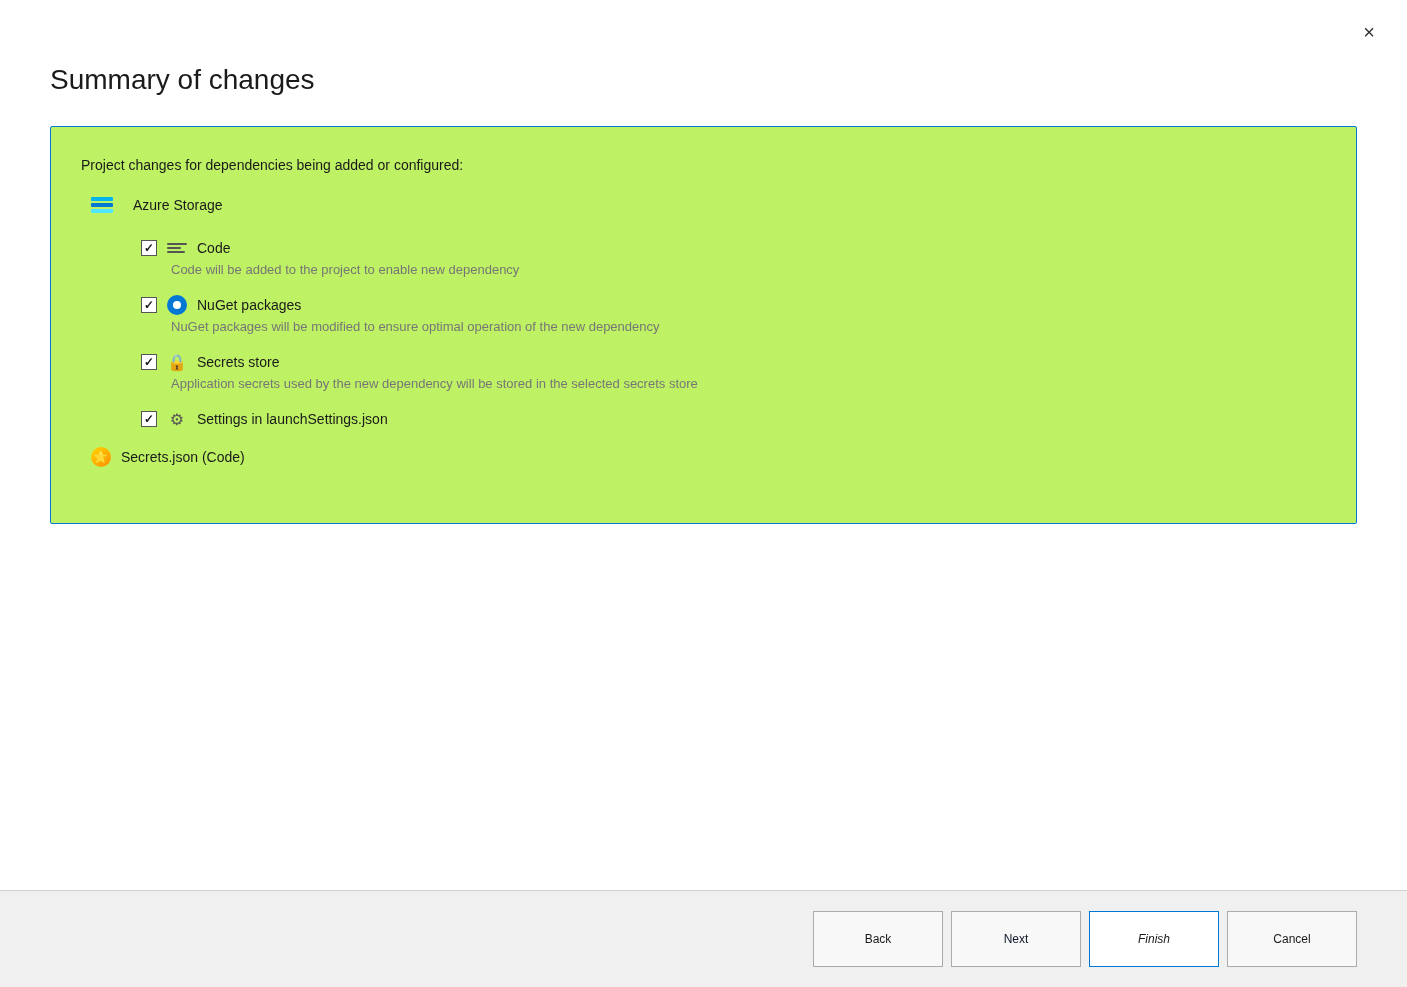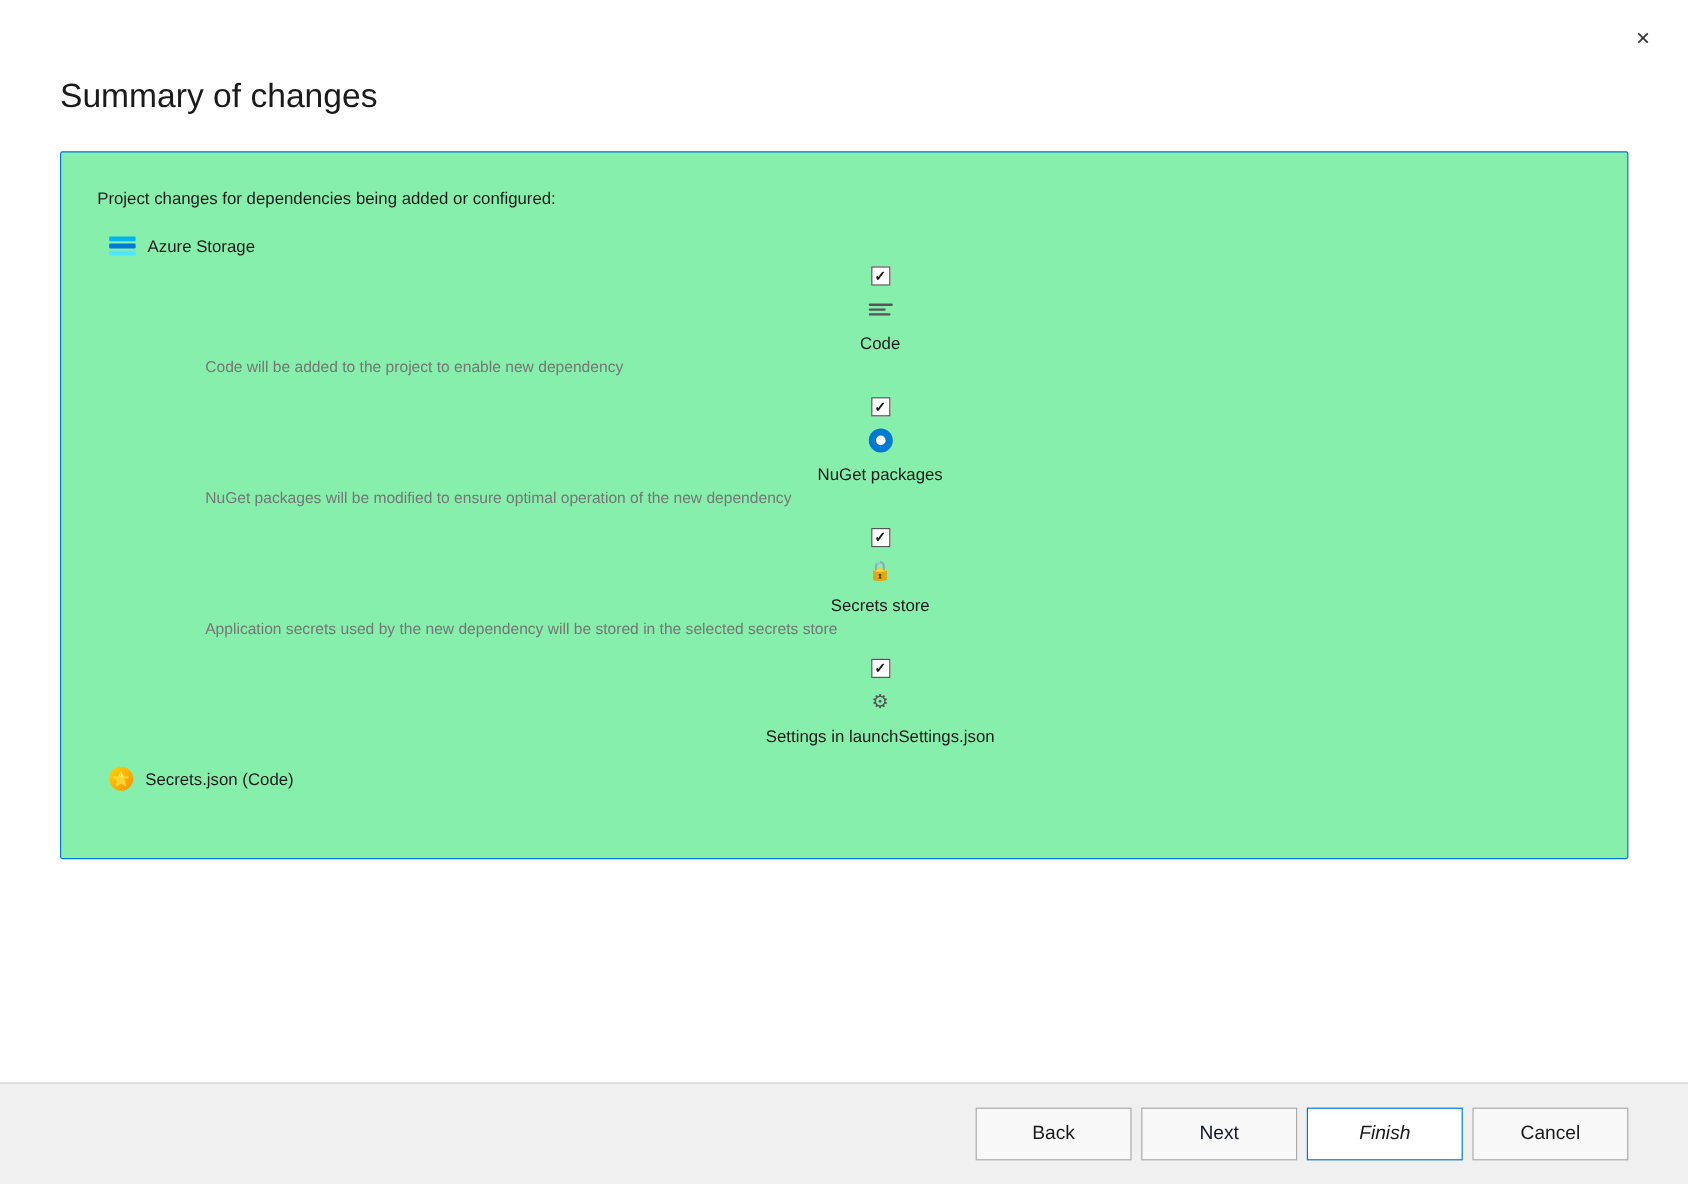--- a/index.html
+++ b/index.html
@@ -41,35 +41,35 @@
     }
     .dialog-content {
       flex: 1;
       padding: 10px 50px 20px 50px;
       overflow-y: auto;
     }
     .summary-box {
       border: 1.5px solid #0078d4;
       border-radius: 2px;
       padding: 30px 30px 40px 30px;
-      background: #86efac;
+      background: #bef264;
     }
     .summary-description {
       font-size: 14px;
       color: #1a1a1a;
       margin-bottom: 24px;
     }
     .dependency-group {
       margin-bottom: 16px;
     }
     .dependency-header {
       display: flex;
       align-items: center;
-      gap: 10px;
-      margin-bottom: 9px;
+      gap: 20px;
+      margin-bottom: 25px;
       padding-left: 10px;
     }
     .azure-storage-icon {
       width: 22px;
       height: 16px;
       display: inline-flex;
       flex-direction: column;
       gap: 2px;
       flex-shrink: 0;
     }
@@ -89,21 +89,20 @@
       margin-left: 60px;
     }
     .change-item {
       margin-bottom: 18px;
     }
     .change-item-header {
       display: flex;
       align-items: center;
       gap: 10px;
       margin-bottom: 4px;
-      flex-direction: column;
     }
     .checkbox {
       width: 16px;
       height: 16px;
       border: 1.5px solid #555;
       display: inline-flex;
       align-items: center;
       justify-content: center;
       flex-shrink: 0;
       cursor: pointer;
@@ -184,23 +183,23 @@
     .dialog-footer {
       background: #f0f0f0;
       padding: 20px 50px;
       display: flex;
       justify-content: flex-end;
       gap: 8px;
       border-top: 1px solid #d0d0d0;
     }
     .footer-btn {
       min-width: 130px;
-      height: 44px;
+      height: 56px;
       padding: 0 20px;
-      font-size: 16px;
+      font-size: 12px;
       cursor: pointer;
       border: 1px solid #ababab;
       background: #f8f8f8;
       color: #1a1a1a;
       font-family: 'Segoe UI', Arial, sans-serif;
     }
     .footer-btn.primary {
       border: 1.5px solid #0078d4;
       background: #fff;
       color: #1a1a1a;

